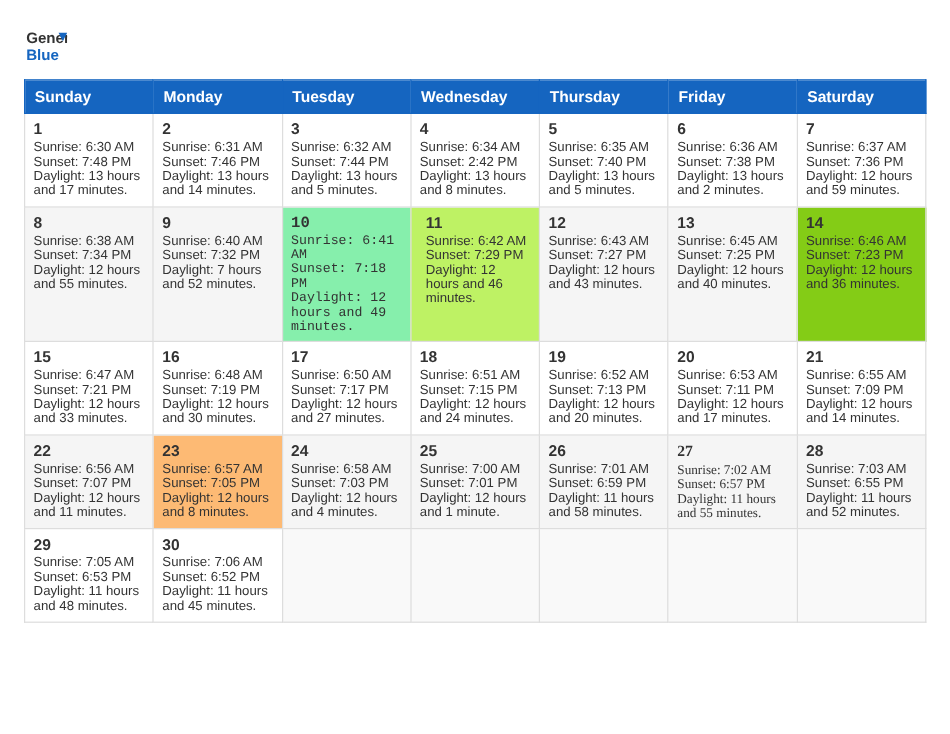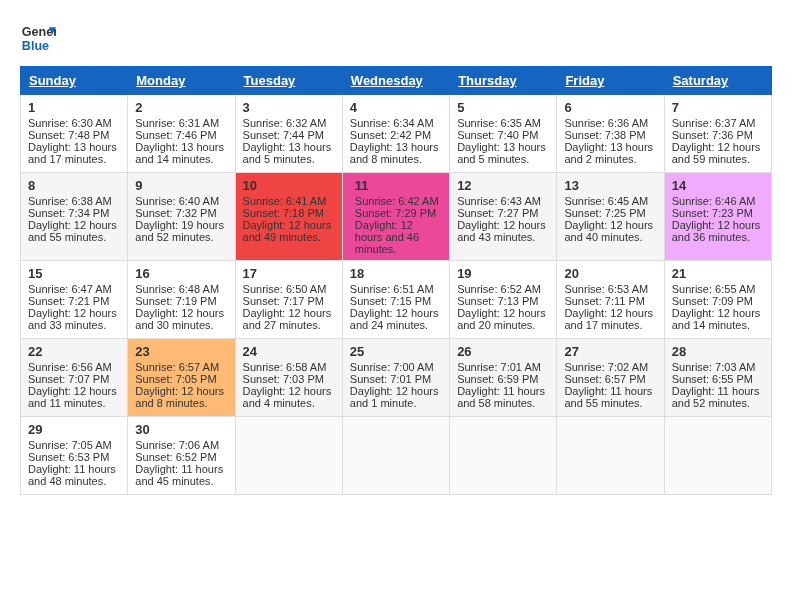--- a/index.html
+++ b/index.html
@@ -42,21 +42,20 @@
       border-collapse: collapse;
     }
     .calendar th {
       background-color: #1565c0;
       color: #fff;
       text-align: left;
       padding: 6px 8px;
       font-size: 13px;
       font-weight: bold;
       border: 1px solid #1565c0;
-      text-decoration: underline;
     }
     .calendar td {
       vertical-align: top;
       padding: 5px 7px;
       font-size: 11px;
       color: #333;
       border: 1px solid #ddd;
       width: 14.28%;
       min-height: 70px;
       background: #fff;
@@ -155,47 +154,47 @@
         <td style="background: rgb(245, 245, 245);">
         <span class="day-num">8</span>
         <span>Sunrise: 6:38 AM</span><br>
         <span>Sunset: 7:34 PM</span><br>
         <span>Daylight: 12 hours and 55 minutes.</span>
       </td>
         <td style="background: rgb(245, 245, 245);">
         <span class="day-num">9</span>
         <span>Sunrise: 6:40 AM</span><br>
         <span>Sunset: 7:32 PM</span><br>
-        <span>Daylight: 19 hours and 52 minutes.</span>
-      </td>
-        <td style="background: #ef4444;">
+        <span>Daylight: 7 hours and 52 minutes.</span>
+      </td>
+        <td style="background: #86efac; font-family: Liberation Mono, monospace;">
         <span class="day-num">10</span>
         <span>Sunrise: 6:41 AM</span><br>
         <span>Sunset: 7:18 PM</span><br>
         <span>Daylight: 12 hours and 49 minutes.</span>
       </td>
-        <td style="background: #ec4899; padding-left: 12px;">
+        <td style="background: #bef264; padding-left: 12px;">
         <span class="day-num">11</span>
         <span>Sunrise: 6:42 AM</span><br>
         <span>Sunset: 7:29 PM</span><br>
         <span>Daylight: 12 hours and 46 minutes.</span>
       </td>
         <td style="background: rgb(245, 245, 245); margin-left: 40px;">
         <span class="day-num">12</span>
         <span>Sunrise: 6:43 AM</span><br>
         <span>Sunset: 7:27 PM</span><br>
         <span>Daylight: 12 hours and 43 minutes.</span>
       </td>
         <td style="background: rgb(245, 245, 245); margin-left: 20px;">
         <span class="day-num">13</span>
         <span>Sunrise: 6:45 AM</span><br>
         <span>Sunset: 7:25 PM</span><br>
         <span>Daylight: 12 hours and 40 minutes.</span>
       </td>
-        <td style="background: #f0abfc;">
+        <td style="background: #84cc16;">
         <span class="day-num">14</span>
         <span>Sunrise: 6:46 AM</span><br>
         <span>Sunset: 7:23 PM</span><br>
         <span>Daylight: 12 hours and 36 minutes.</span>
       </td>
       </tr>
       <tr class="week-row">
         <td>
         <span class="day-num">15</span>
         <span>Sunrise: 6:47 AM</span><br>
@@ -263,21 +262,21 @@
         <span>Sunrise: 7:00 AM</span><br>
         <span>Sunset: 7:01 PM</span><br>
         <span>Daylight: 12 hours and 1 minute.</span>
       </td>
         <td style="background: rgb(245, 245, 245);">
         <span class="day-num">26</span>
         <span>Sunrise: 7:01 AM</span><br>
         <span>Sunset: 6:59 PM</span><br>
         <span>Daylight: 11 hours and 58 minutes.</span>
       </td>
-        <td style="background: rgb(245, 245, 245);">
+        <td style="background: rgb(245, 245, 245); font-family: Liberation Serif, serif;">
         <span class="day-num">27</span>
         <span>Sunrise: 7:02 AM</span><br>
         <span>Sunset: 6:57 PM</span><br>
         <span>Daylight: 11 hours and 55 minutes.</span>
       </td>
         <td style="background: rgb(245, 245, 245);">
         <span class="day-num">28</span>
         <span>Sunrise: 7:03 AM</span><br>
         <span>Sunset: 6:55 PM</span><br>
         <span>Daylight: 11 hours and 52 minutes.</span>

